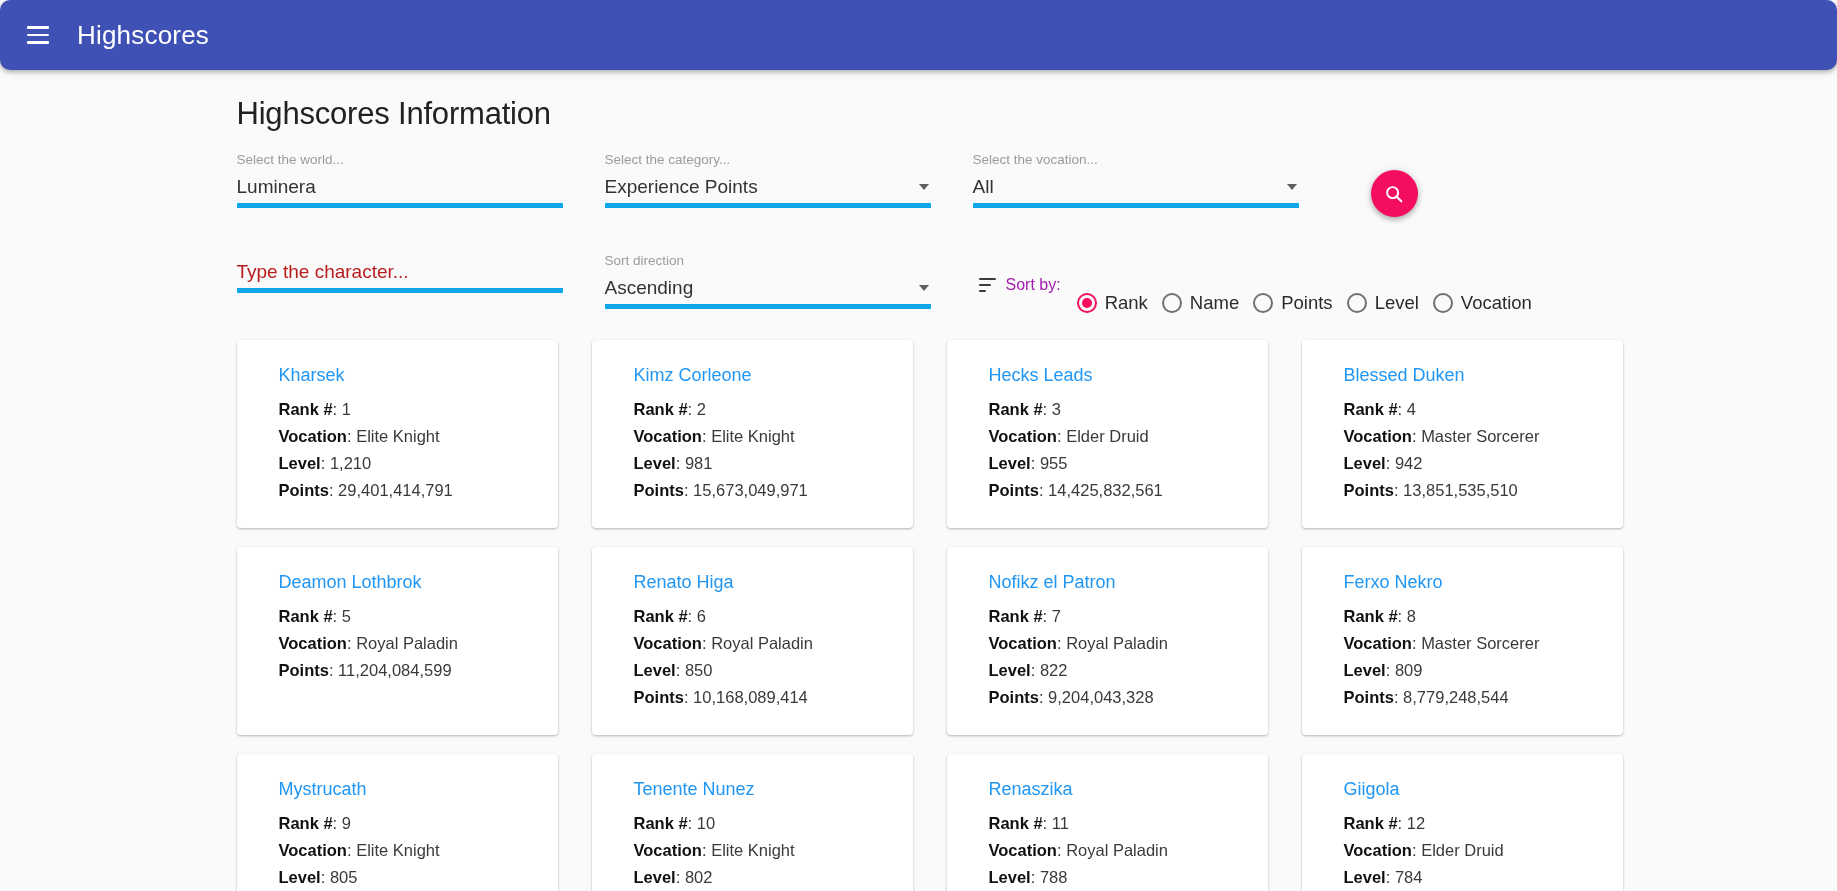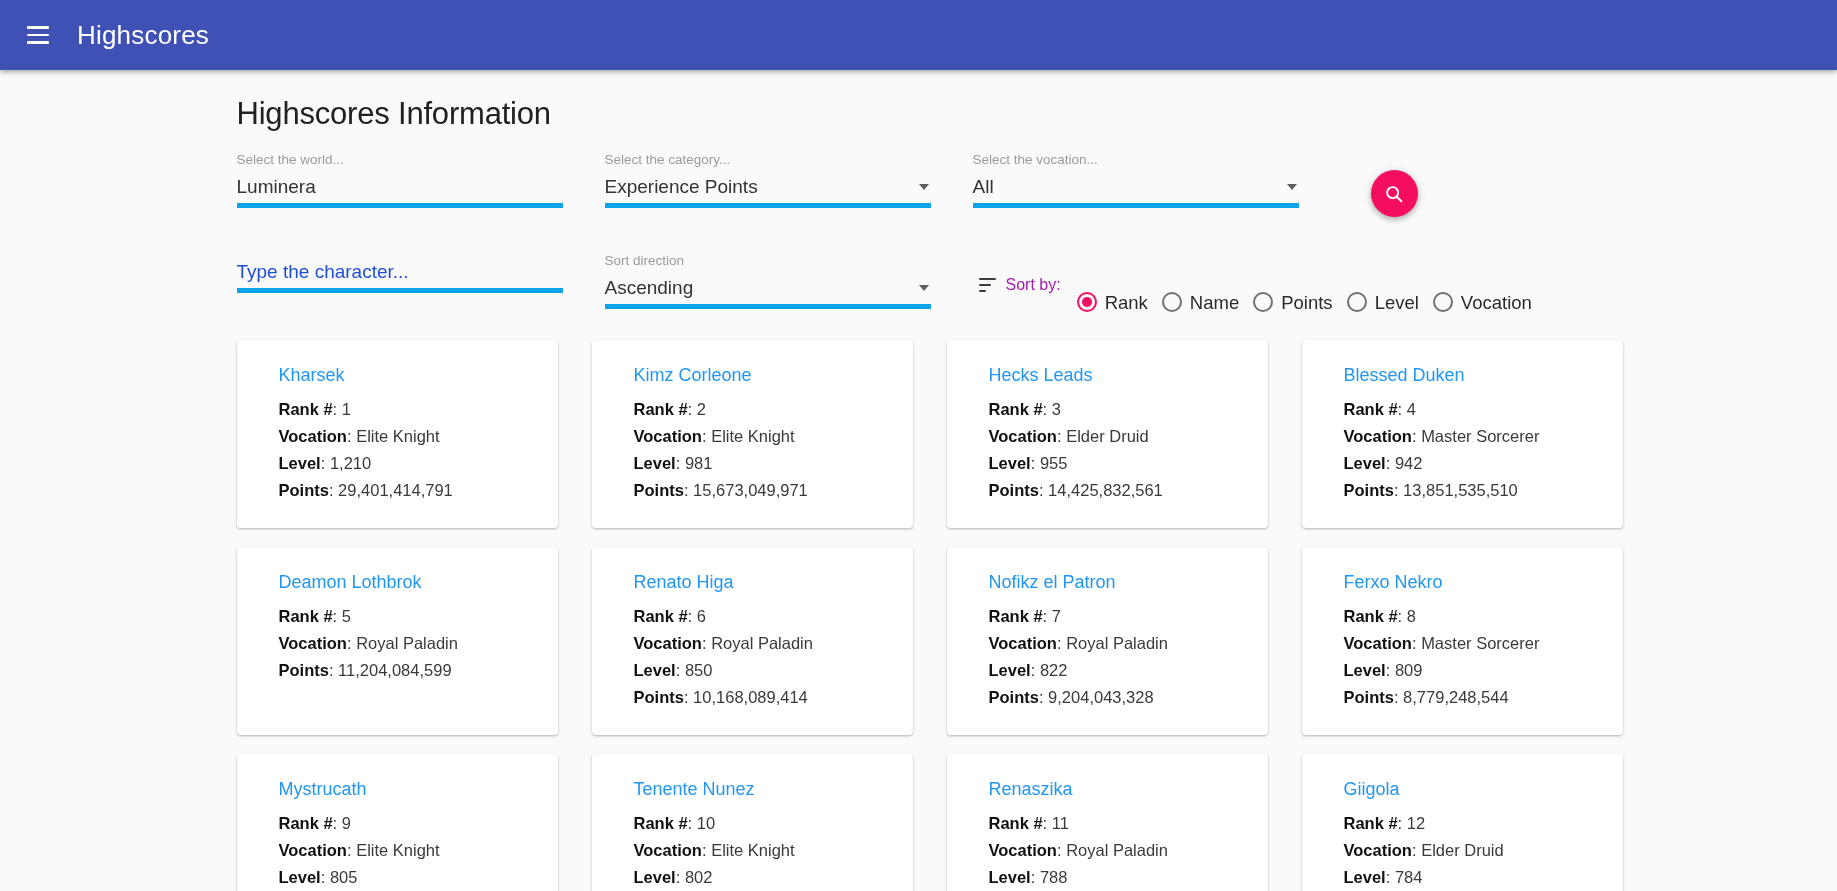--- a/index.html
+++ b/index.html
@@ -15,20 +15,21 @@
   
   .appbar {
     height: 70px;
     background: #3f51b5;
     display: flex;
     align-items: center;
     padding: 0 18px;
     box-shadow: 0 2px 4px rgba(0,0,0,.22), 0 3px 6px rgba(0,0,0,.10);
     position: relative;
     z-index: 10;
+    border-radius: 10px;
   }
   .menu-btn {
     width: 40px; height: 40px;
     display: flex; flex-direction: column;
     justify-content: center; align-items: center;
     gap: 5px;
     cursor: pointer;
     background: none; border: none;
     padding: 0;
   }
@@ -87,21 +88,21 @@
     display: flex;
     align-items: flex-start;
     justify-content: space-between;
     cursor: pointer;
   }
   .field-value {
     font-size: 19px;
     color: #333333;
     line-height: 24px;
   }
-  .field-value.placeholder { color: #1d4ed8; }
+  .field-value.placeholder { color: #b91c1c; }
   .caret {
     width: 0; height: 0;
     border-left: 5.5px solid transparent;
     border-right: 5.5px solid transparent;
     border-top: 6px solid #5f5f5f;
     margin-top: 9px;
     margin-right: 2px;
   }
   .row2 { margin-top: 22px; }
 
@@ -133,20 +134,21 @@
   .sort-icon i:nth-child(2) { width: 12px; }
   .sort-icon i:nth-child(3) { width: 7px; }
   .sortby-label {
     font-size: 16px;
     color: #a21caf;
     margin-right: 16px;
     white-space: nowrap;
   }
   .radio-opt {
     display: flex;
+    align-items: center;
     margin-right: 14px;
     cursor: pointer;
     white-space: nowrap;
     margin-top: 36px;
   }
   .radio {
     width: 20px; height: 20px;
     border-radius: 50%;
     border: 2px solid #707070;
     margin-right: 8px;

